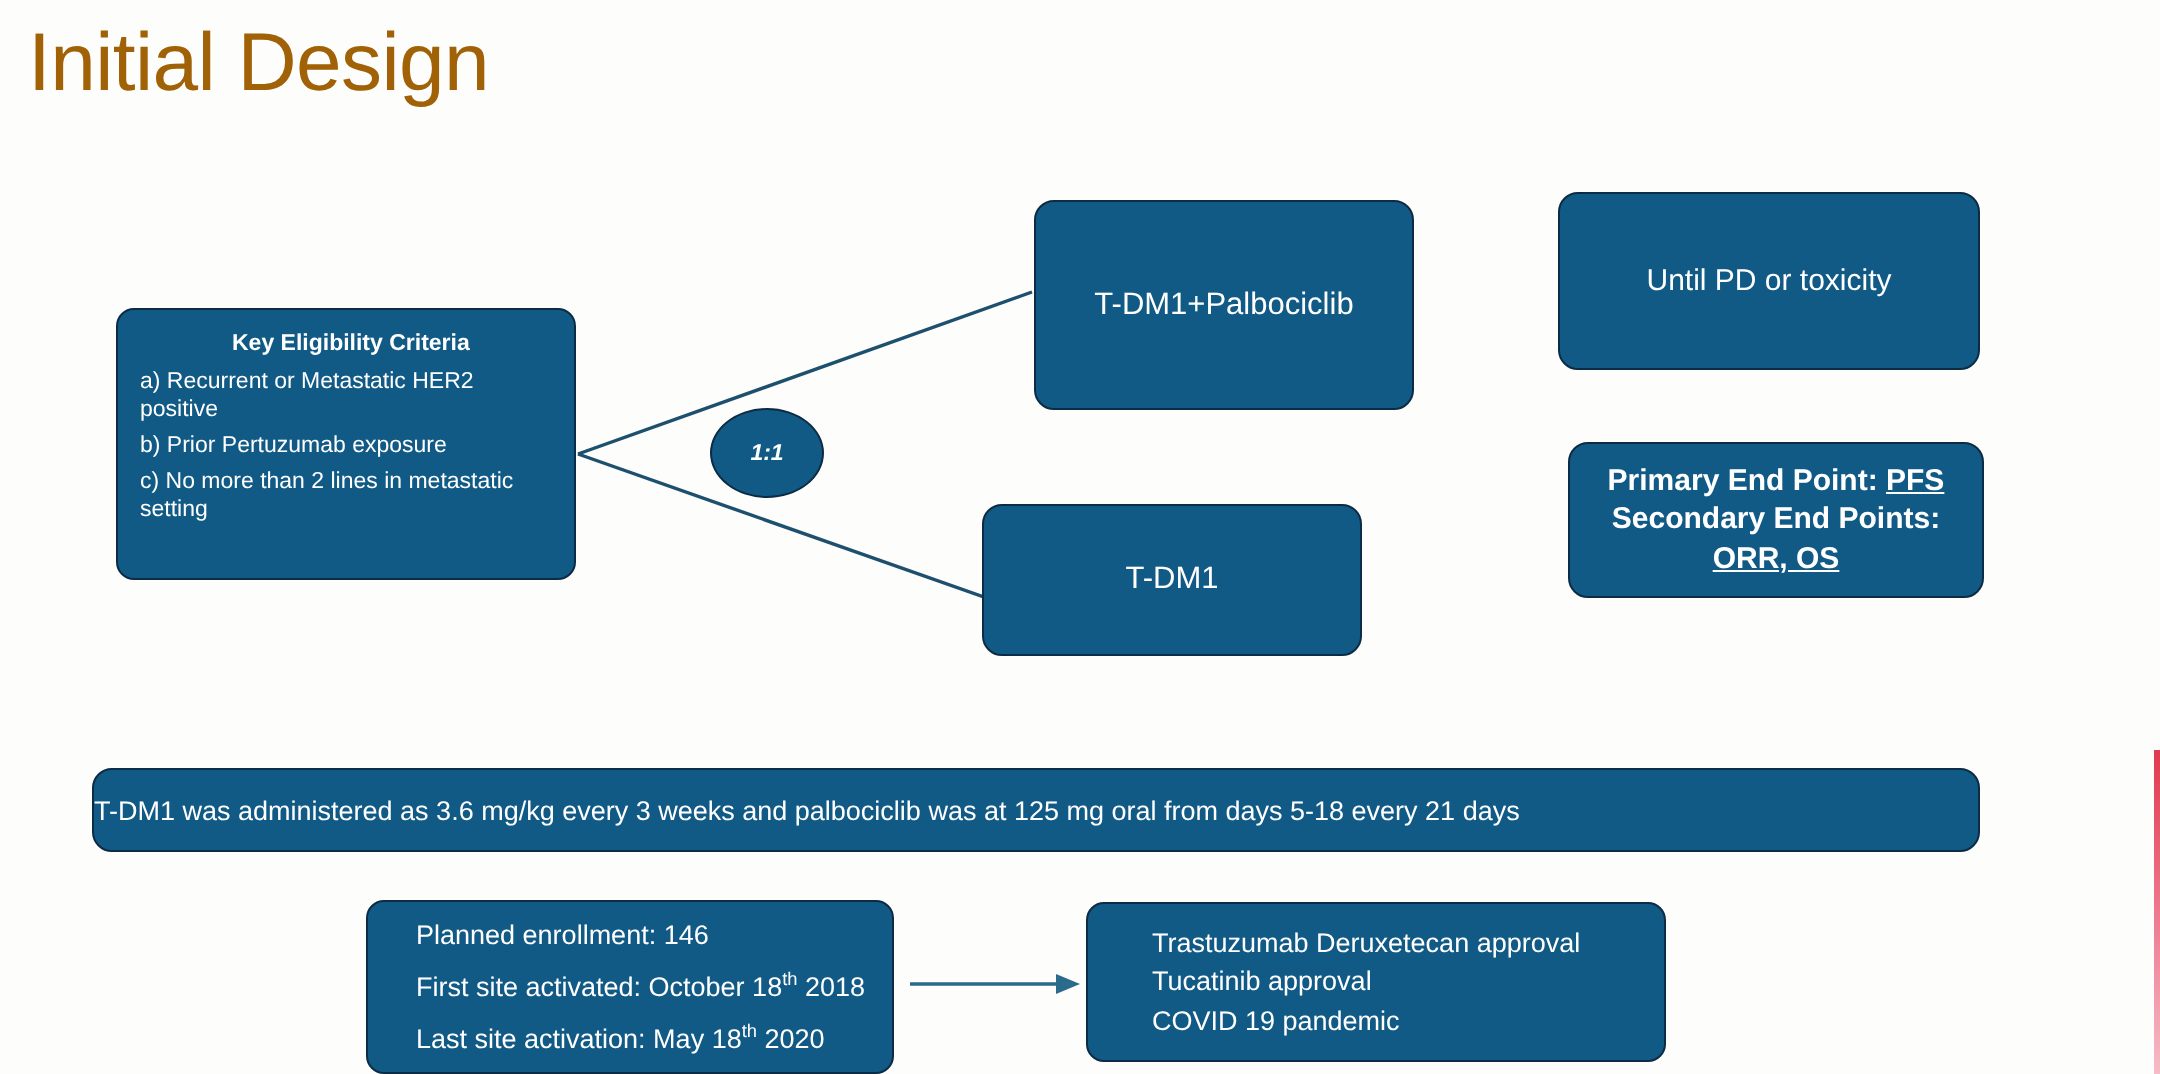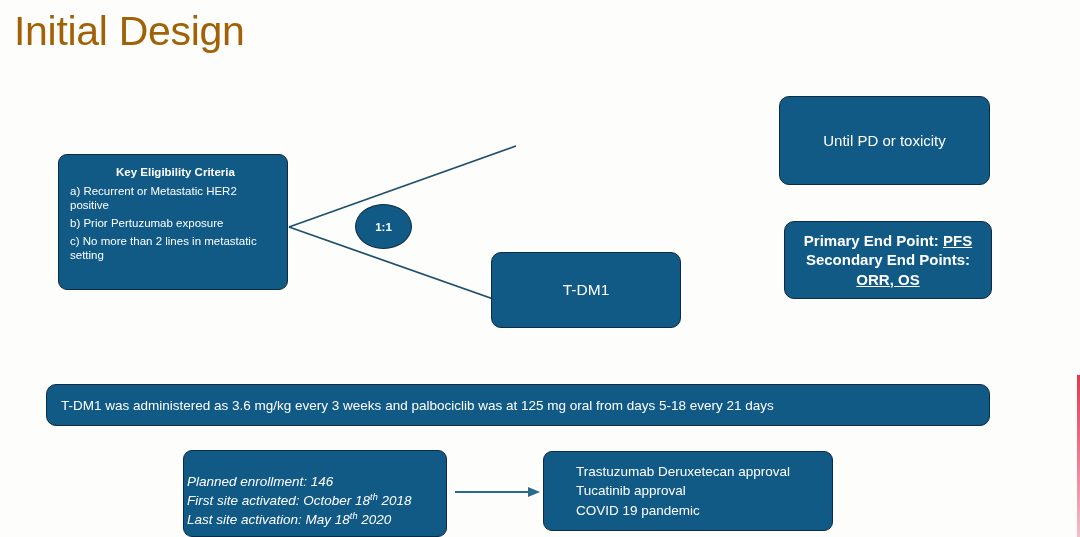--- a/index.html
+++ b/index.html
@@ -108,36 +108,34 @@
   }
   #endpoints u { text-decoration: underline; }
 
   
   #dosing {
     left: 46px;
     top: 384px;
     width: 944px;
     height: 42px;
     justify-content: center;
-    padding-left: 14px;
     font-size: 13.5px;
   }
 
   
   #enrollment {
     left: 183px;
     top: 450px;
     width: 264px;
     height: 87px;
-    padding: 7px 10px 7px 3px;
-    justify-content: flex-end;
+    padding: 7px 10px 7px 24px;
+    justify-content: space-between;
     font-size: 13.5px;
     line-height: 1.42;
     border-radius: 9px;
-    font-style: italic;
   }
   #events {
     left: 543px;
     top: 451px;
     width: 290px;
     height: 80px;
     padding: 8px 10px 8px 32px;
     justify-content: center;
     font-size: 13.5px;
     line-height: 1.45;
@@ -155,20 +153,21 @@
     background: #115a86;
     border: 1.6px solid #0c2b44;
     border-radius: 50%;
     color: #ffffff;
     font-size: 11.5px;
     font-weight: bold;
     display: flex;
     align-items: center;
     justify-content: center;
     box-sizing: border-box;
+    font-style: italic;
   }
 
   
   #connectors {
     position: absolute;
     left: 0;
     top: 0;
     width: 1080px;
     height: 537px;
     pointer-events: none;
@@ -202,20 +201,21 @@
 
   <div class="box" id="elig">
     <div class="hd">Key Eligibility Criteria</div>
     <div class="li">a) Recurrent or Metastatic HER2 positive</div>
     <div class="li">b) Prior Pertuzumab exposure</div>
     <div class="li">c) No more than 2 lines in metastatic setting</div>
   </div>
 
   <div id="randomize">1:1</div>
 
+  <div class="box center-txt" id="arm-combo">T-DM1+Palbociclib</div>
   <div class="box center-txt" id="arm-mono">T-DM1</div>
 
   <div class="box center-txt" id="until-pd">Until PD or toxicity</div>
 
   <div class="box center-txt" id="endpoints">
     <div><span>Primary End Point: </span><u>PFS</u></div>
     <div>Secondary End Points:</div>
     <div><u>ORR, OS</u></div>
   </div>
 

